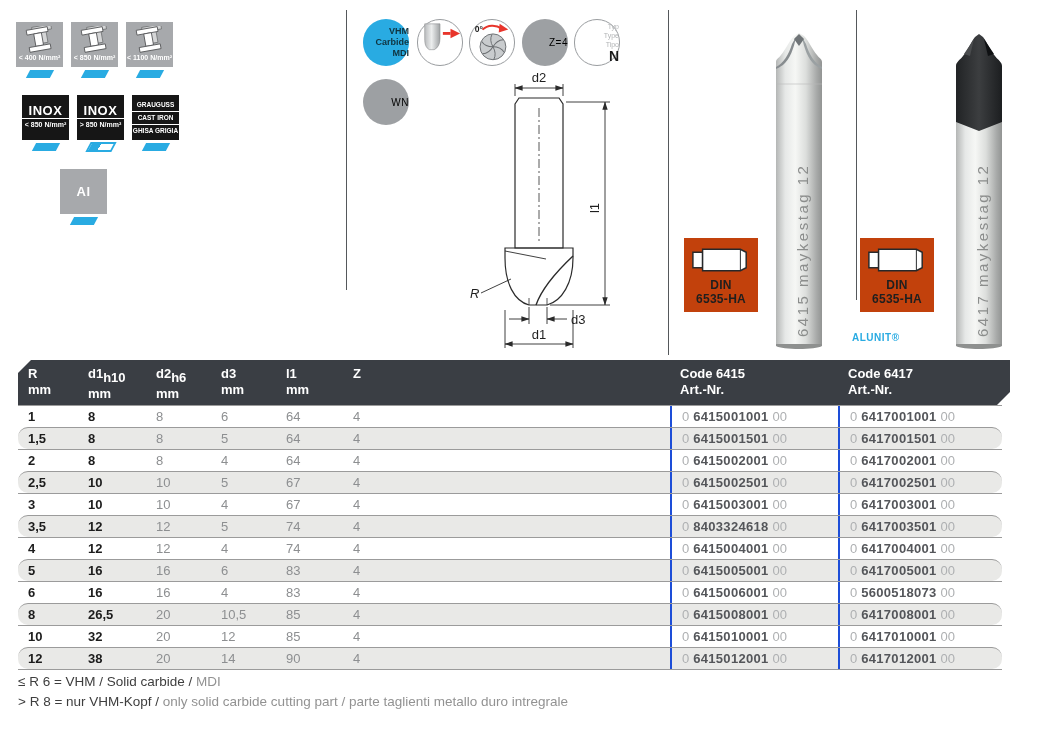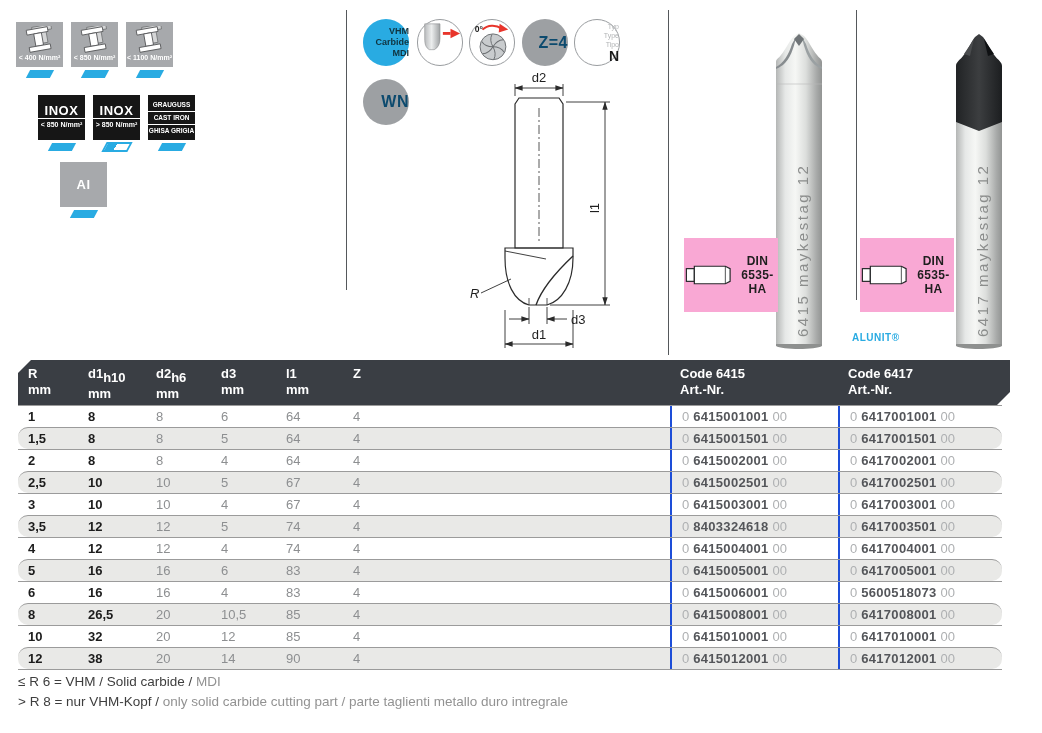--- a/index.html
+++ b/index.html
@@ -22,28 +22,28 @@
   .inox-rating { border-top:1px solid #fff; width:100%; text-align:center; padding:1px 0 2px 0; }
   .ci-line { font-size:6.5px; font-weight:bold; color:#fff; text-align:center; line-height:8px; padding:2px 0; border-bottom:1px solid #fff; width:100%; }
   .ci-line:last-child { border-bottom:none; }
 
   
   .feat { position:absolute; width:46px; height:47px; display:flex; flex-direction:column; align-items:flex-end; justify-content:center;border-radius:23px; }
   .feat.blue { background:#29abe2; }
   .feat.gray { background:#9da0a3; }
   .feat.white { background:#fff; border:1px solid #9a9da0; }
   .feat .l1 { font-size:9px; font-weight:bold; color:#10333f; line-height:11px; }
-  .feat .big { font-size:16px; font-weight:bold; color:#0c4a6e; letter-spacing:0.5px; }
+  .feat .big { font-size:10px; font-weight:normal; color:#000000; letter-spacing:0.5px; }
   .typ-line { font-size:7px; color:#b2b4b6; line-height:9px; }
   .typ-n { font-size:14px; font-weight:bold; color:#1a1a1a; line-height:15px; }
 
   .vdiv { position:absolute; width:1px; background:#55585b; }
 
   
-  .din-box { position:absolute; width:94px; height:74px; background:#f9a8d4; display:flex; flex-direction:row; align-items:center; justify-content:center; gap:2px; }
+  .din-box { position:absolute; width:74px; height:74px; background:#c2410c; display:flex; flex-direction:column; align-items:center; justify-content:center; gap:2px; }
   .din-text { font-size:12px; font-weight:bold; color:#1f1f1f; line-height:14px; text-align:center; letter-spacing:0.3px; }
   .alunit { position:absolute; font-size:10px; font-weight:bold; color:#29abe2; letter-spacing:0.5px; }
 
   
   .thead { position:absolute; left:18px; top:360px; width:992px; height:45px; background:#3a3e44;
            clip-path:polygon(13px 0, 100% 0, 100% calc(100% - 13px), calc(100% - 13px) 100%, 0 100%, 0 13px);
            display:grid; grid-template-columns:60px 68px 65px 65px 67px 327px 168px 1fr; }
   .hcell { padding:6px 0 0 10px; color:#fff; font-size:13px; font-weight:bold; line-height:16px; }
   .hcell sub { font-size:13px; font-weight:bold; }
   .tbody { position:absolute; left:18px; top:405px; width:984px; border-bottom:1px solid #9b9b9b; }
@@ -114,21 +114,21 @@
             <use href="#ibeam"></use>
           </svg>
         <div class="mat-label">&lt; 1100 N/mm²</div>
         </div>
       <div class="mat-strip">
           <div class="pg"></div>
         </div>
     </div>
   </div>
 
-  <div class="mat-row" style="left:32px; top:95px;padding-left:6px;">
+  <div class="mat-row" style="left:16px; top:95px;padding-left:6px;">
     <div class="mat-box black">
       <div class="mat-top">
         <div class="mat-title">INOX</div>
         <div class="mat-label inox-rating">&lt; 850 N/mm²</div>
       </div>
       <div class="mat-strip">
           <div class="pg"></div>
         </div>
     </div>
     <div class="mat-box black">
@@ -145,21 +145,21 @@
         <div class="ci-line">GRAUGUSS</div>
         <div class="ci-line">CAST IRON</div>
         <div class="ci-line">GHISA GRIGIA</div>
       </div>
       <div class="mat-strip">
           <div class="pg"></div>
         </div>
     </div>
   </div>
 
-  <div class="mat-row" style="left:16px; top:162px;padding-left:44px;">
+  <div class="mat-row" style="left:16px; top:169px;padding-left:44px;">
     <div class="mat-box alu">
       <div class="mat-top">
           <div class="mat-title" style="color:#fff;">Al</div>
         </div>
       <div class="mat-strip">
           <div class="pg"></div>
         </div>
     </div>
   </div>
 

